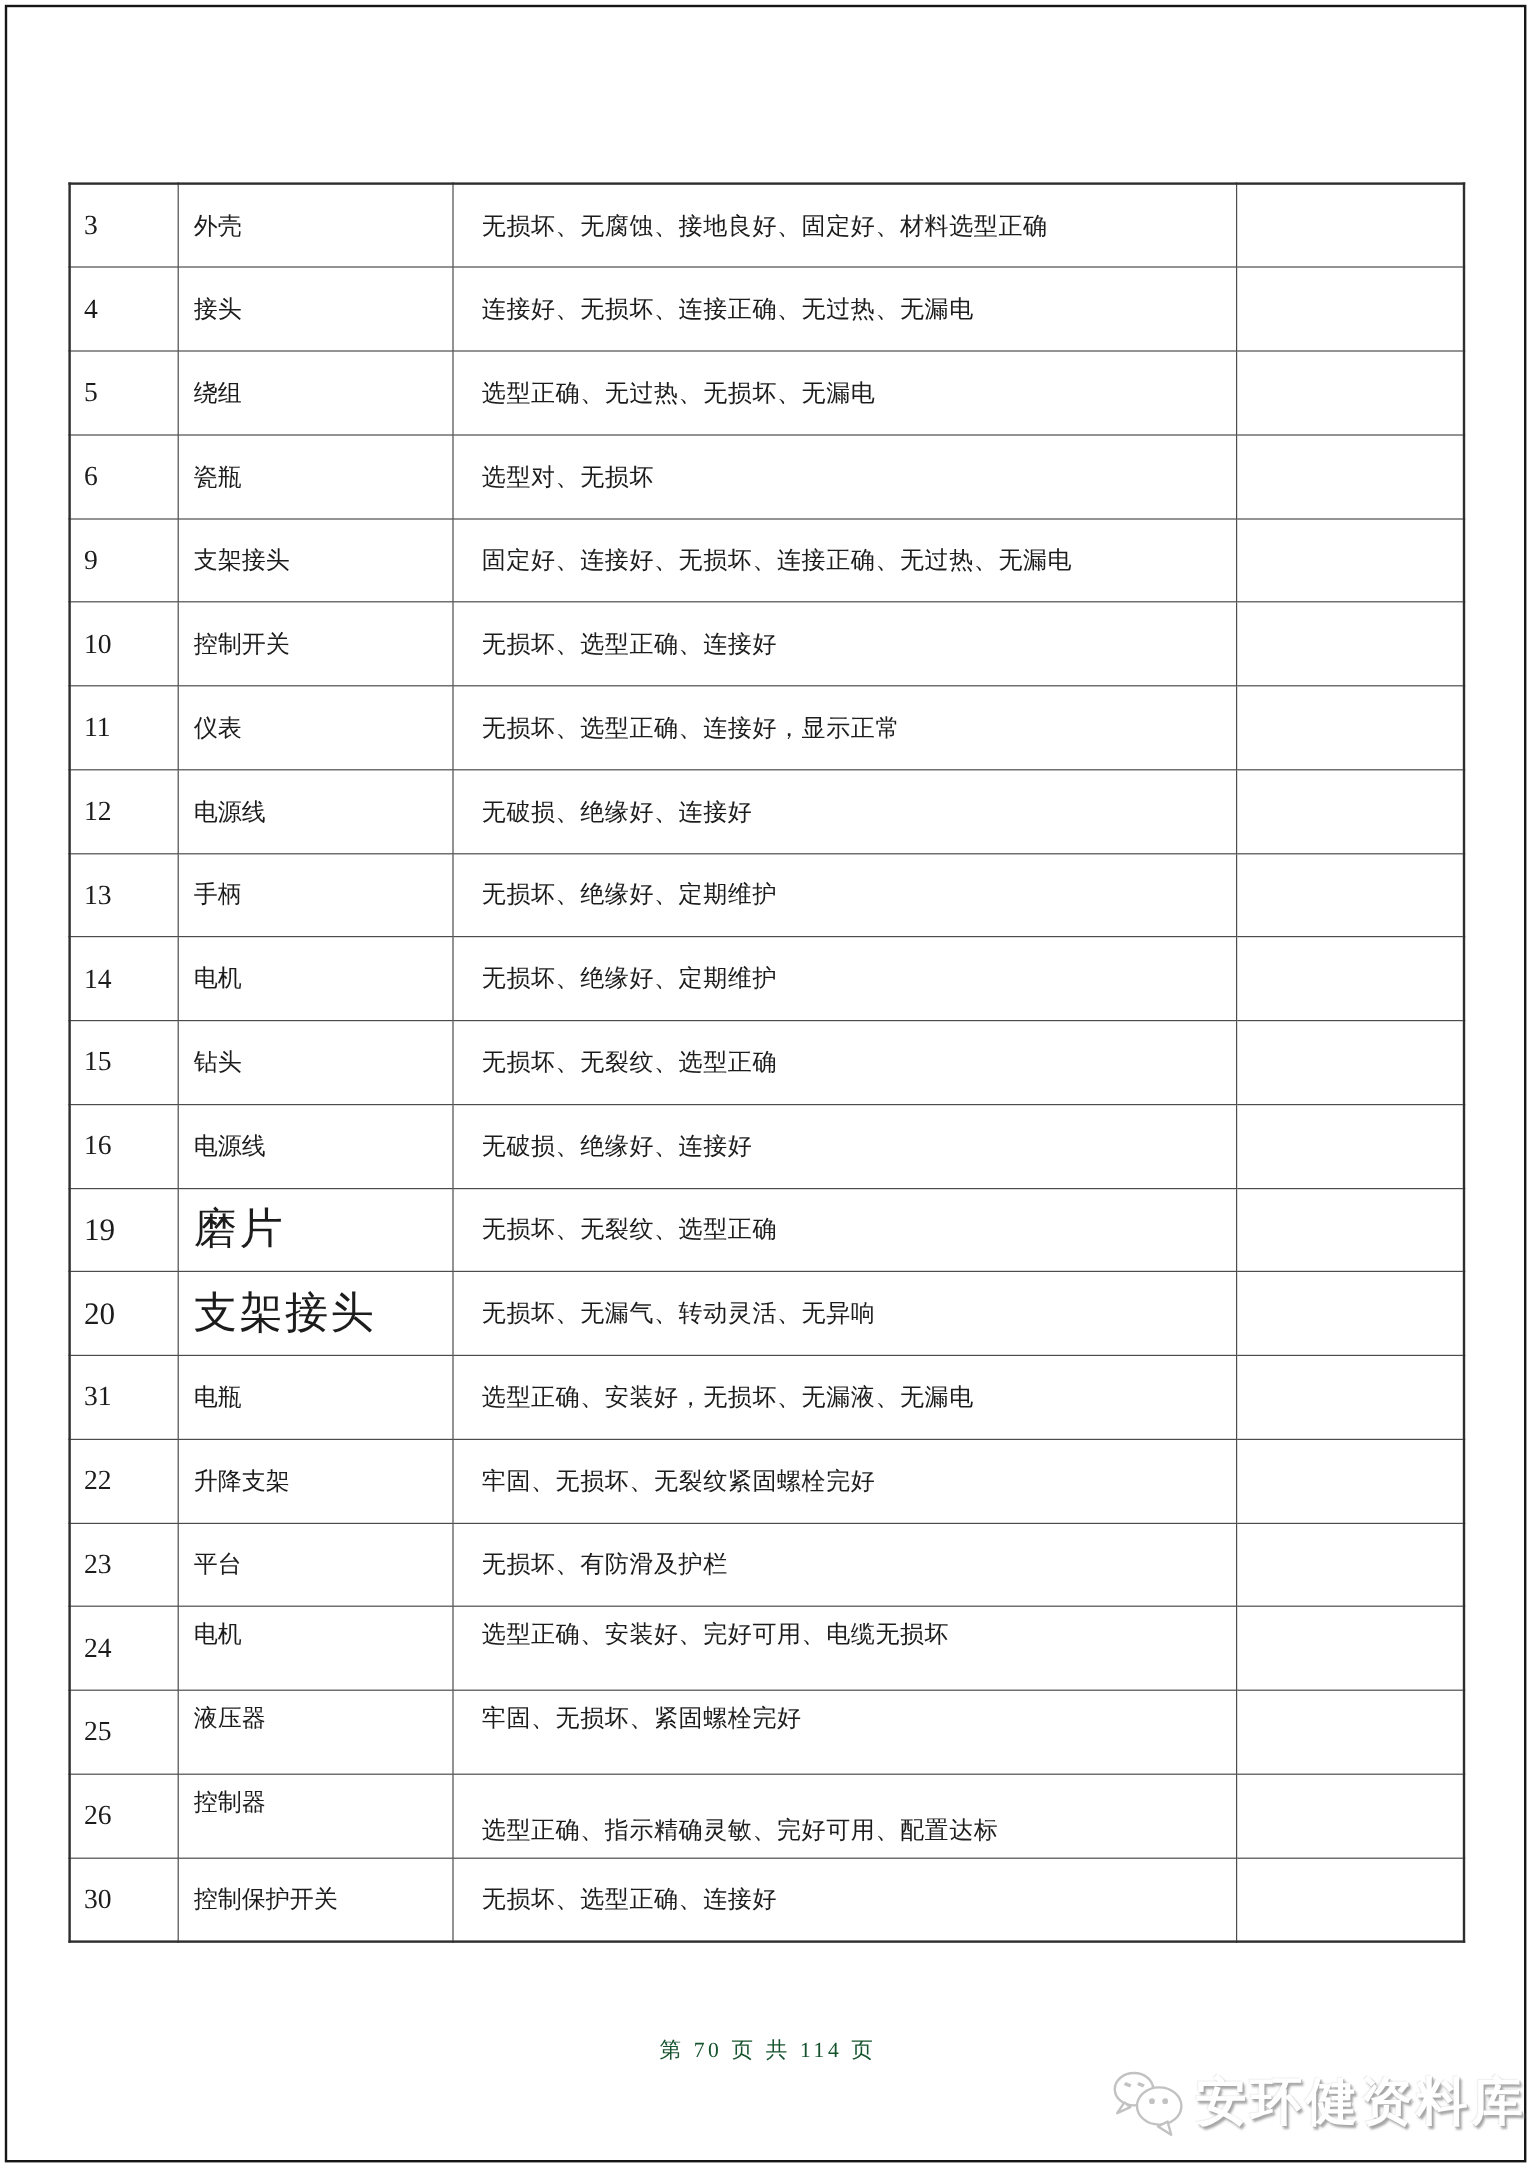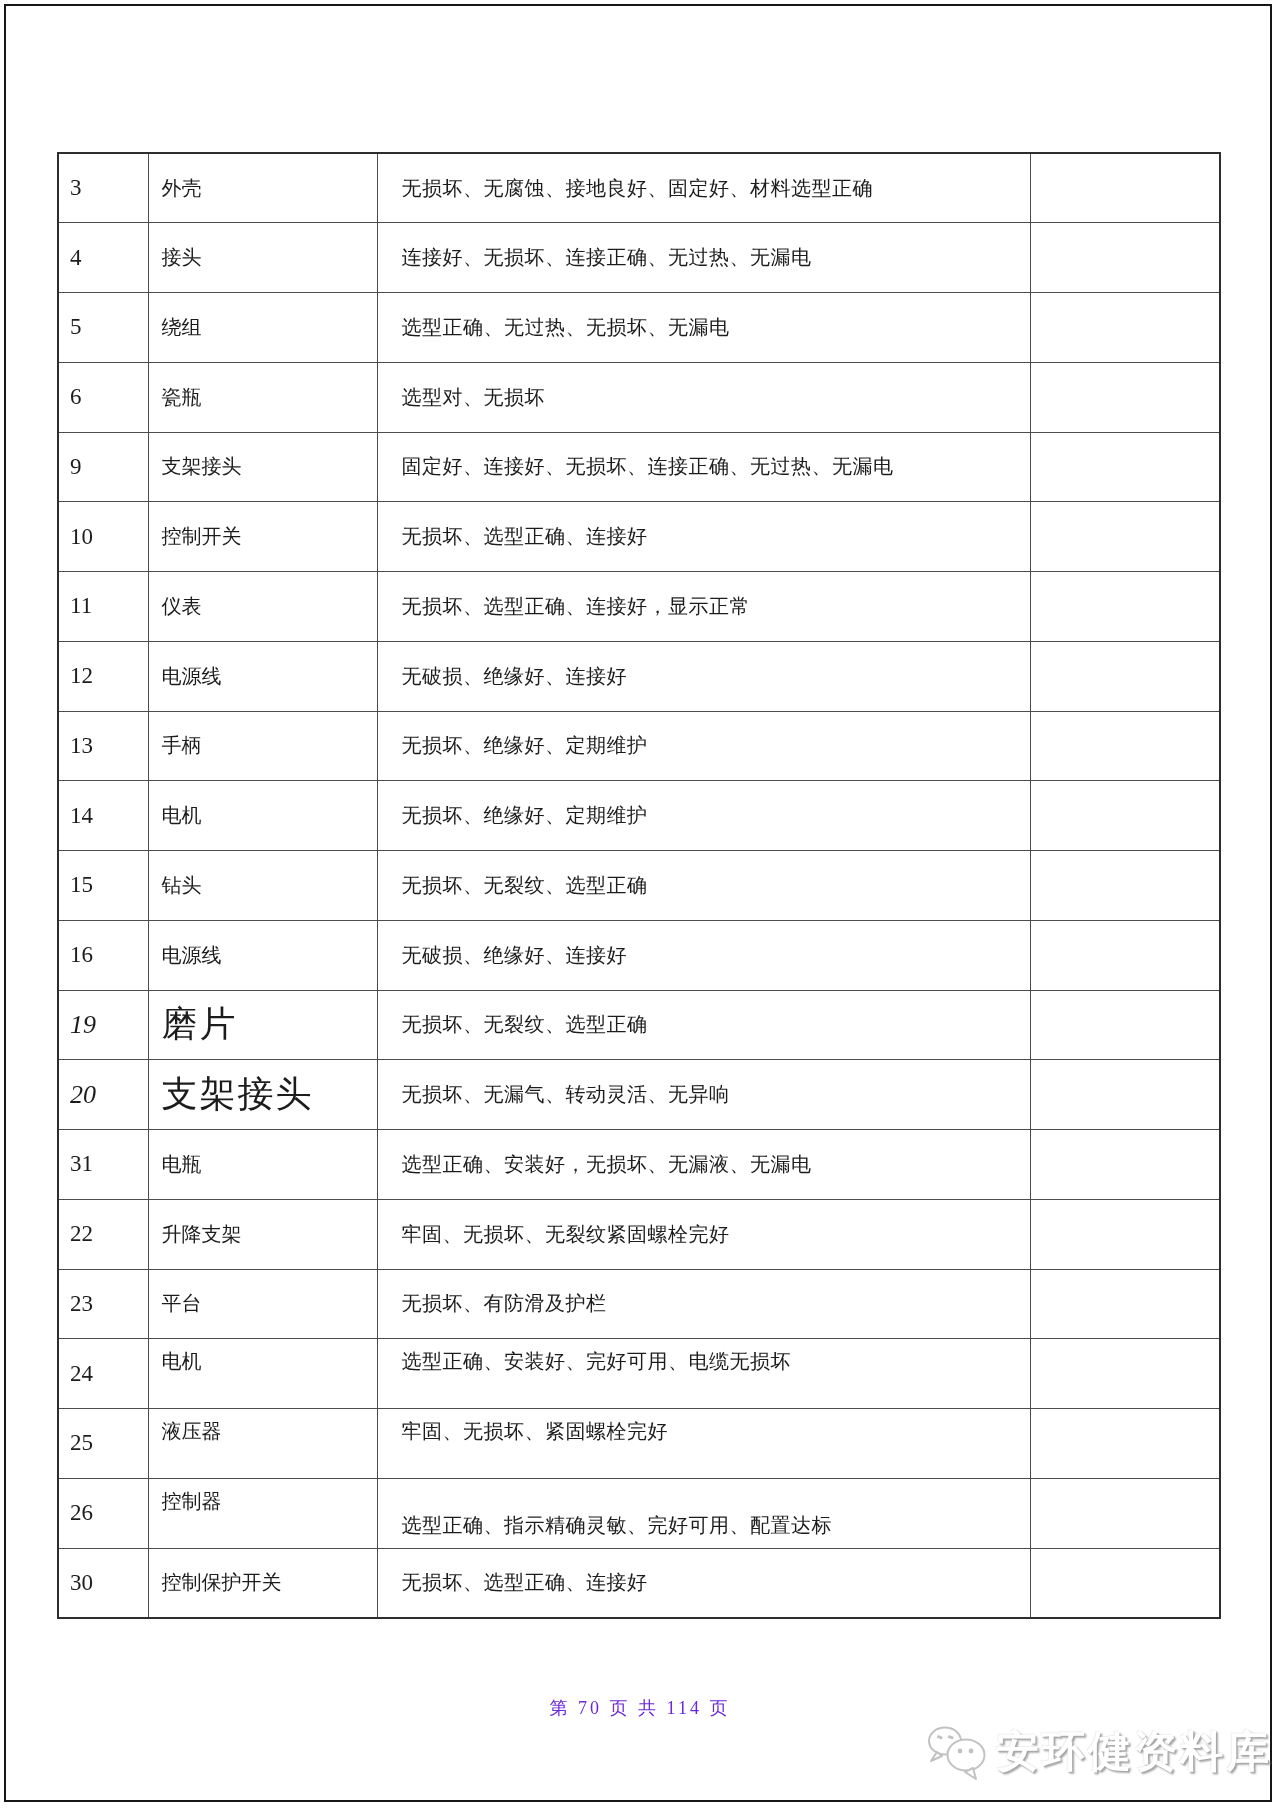--- a/index.html
+++ b/index.html
@@ -29,30 +29,30 @@
     border:1px solid #4c4c4c;
     vertical-align:middle;
     overflow:hidden;
     box-sizing:border-box;
   }
   table.checklist tr{height:69.76px;}
   .c-no{padding-left:11px;font-size:23px;}
   .c-name{padding-left:13px;font-size:20px;white-space:nowrap;margin-left:16px;}
   .c-desc{padding-left:24px;font-size:20px;white-space:nowrap;letter-spacing:0.5px;}
   .c-remark{}
-  tr.emph .c-no{font-size:26px;font-style:italic;}
+  tr.emph .c-no{font-size:26px;}
   tr.emph .c-name{font-size:36px;letter-spacing:2px;}
   .v-top{vertical-align:top !important;padding-top:9px;}
   .d-low{vertical-align:middle;padding-top:26px;}
   .footer{
     position:absolute;left:0;top:1696px;width:1280px;
     text-align:center;
     font-size:18px;
     letter-spacing:3px;
-    color:#6d28d9;
+    color:#14532d;
   }
   .watermark{
     position:absolute;top:1722px;right:8px;
     display:flex;align-items:center;gap:4px;
     pointer-events:none;
   }
   .wm-text{
     font-family:Liberation Mono, monospace;
     font-weight:bold;
     font-size:43px;

